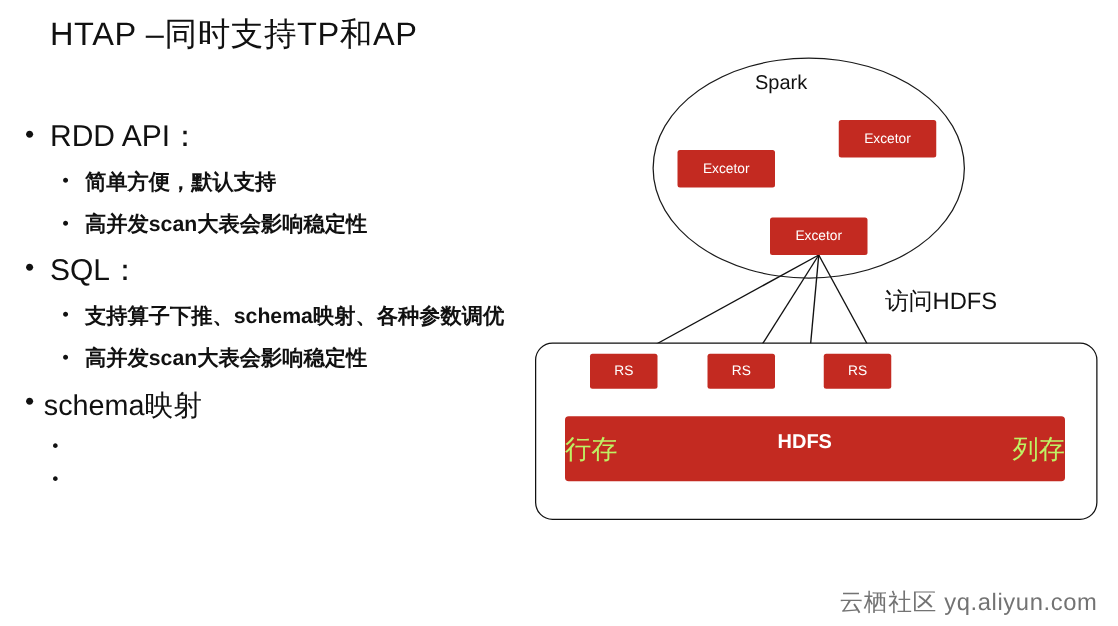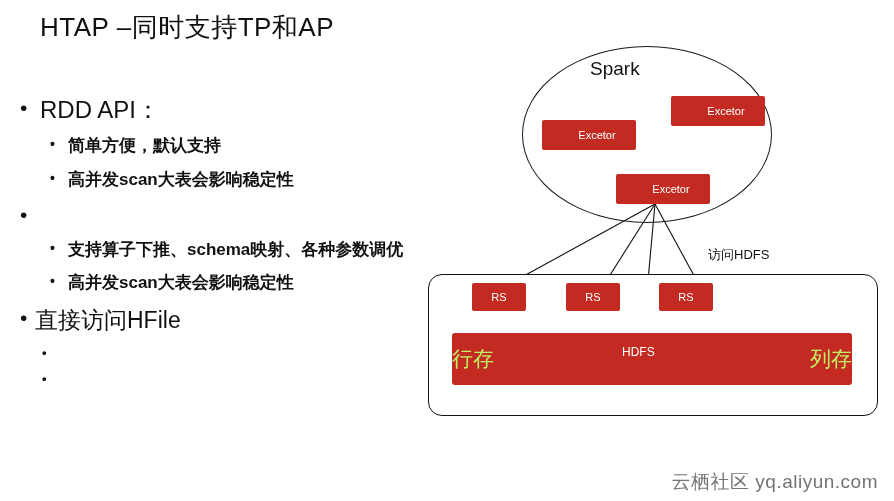--- a/index.html
+++ b/index.html
@@ -113,46 +113,45 @@
     left: 104px;
     top: 18px;
     width: 248px;
     height: 175px;
     border: 1.6px solid #1a1a1a;
     border-radius: 50%;
     background: transparent;
   }
   .spark-label {
     position: absolute;
-    left: 172px;
+    left: 186px;
     top: 30px;
-    font-size: 19px;
+    font-size: 16px;
     color: #111;
   }
 
   .exec {
     position: absolute;
     background: #c32a21;
     color: #ffffff;
     font-size: 11px;
     display: flex;
     align-items: center;
     justify-content: center;
     border-radius: 2px;
-    padding-left: 16px;
   }
   .exec-1 { left: 124px; top: 92px;  width: 78px; height: 30px; }
   .exec-2 { left: 253px; top: 68px;  width: 78px; height: 30px; }
   .exec-3 { left: 198px; top: 146px; width: 78px; height: 30px; }
 
   .hdfs-access {
     position: absolute;
     left: 290px;
-    top: 218px;
-    font-size: 13px;
+    top: 200px;
+    font-size: 19px;
     color: #111;
   }
 
   .panel {
     position: absolute;
     left: 10px;
     top: 246px;
     width: 448px;
     height: 140px;
     border: 1.4px solid #111;
@@ -191,22 +190,23 @@
     display: flex;
     align-items: center;
     justify-content: space-between;
     color: #bef264;
     font-size: 21px;
   }
   .hdfs-mid {
     position: absolute;
     left: 204px;
     top: 317px;
-    font-size: 12px;
+    font-size: 16px;
     color: #ffffff;
+    font-weight: bold;
   }
 
   .lines { position: absolute; left: 0; top: 0; width: 470px; height: 390px; }
 
   
   .watermark {
     position: absolute;
     right: 16px;
     bottom: 6px;
     font-size: 19px;
@@ -231,33 +231,34 @@
       <span class="dot">•</span>
       <span class="txt">简单方便，默认支持</span>
     </div>
     <div class="l2">
       <span class="dot">•</span>
       <span class="txt">高并发scan大表会影响稳定性</span>
     </div>
 
     <div class="l1" style="margin-top:10px;">
       <span class="dot">•</span>
+      <span class="txt">SQL：</span>
     </div>
     <div class="l2">
       <span class="dot">•</span>
       <span class="txt">支持算子下推、schema映射、各种参数调优</span>
     </div>
     <div class="l2">
       <span class="dot">•</span>
       <span class="txt">高并发scan大表会影响稳定性</span>
     </div>
 
     <div class="l1b" style="margin-top:8px;">
       <span class="dot">•</span>
-      <span class="txt">直接访问HFile</span>
+      <span class="txt">schema映射</span>
     </div>
     <div class="l2b">
       <span class="dot">•</span>
     </div>
     <div class="l2b">
       <span class="dot">•</span>
     </div>
 
   </div>
 

